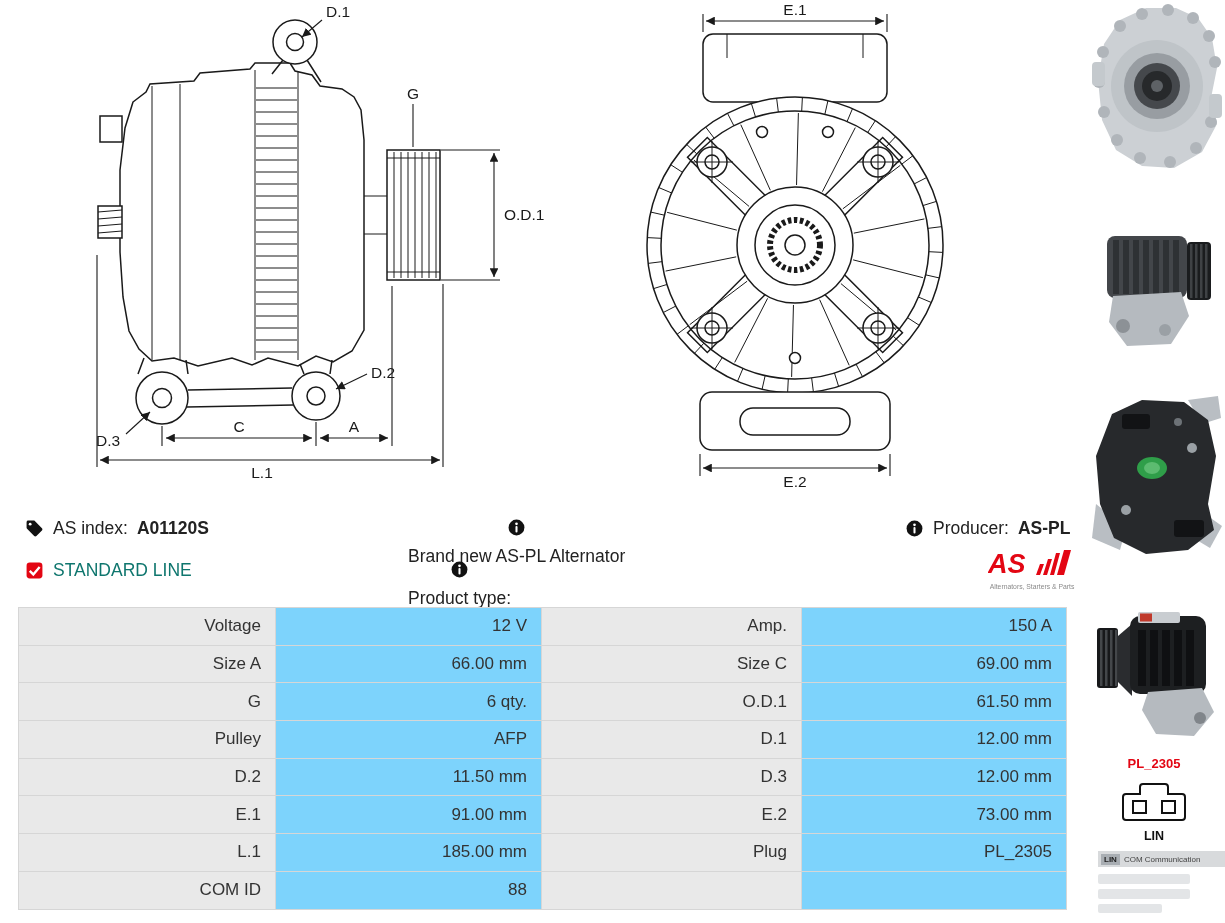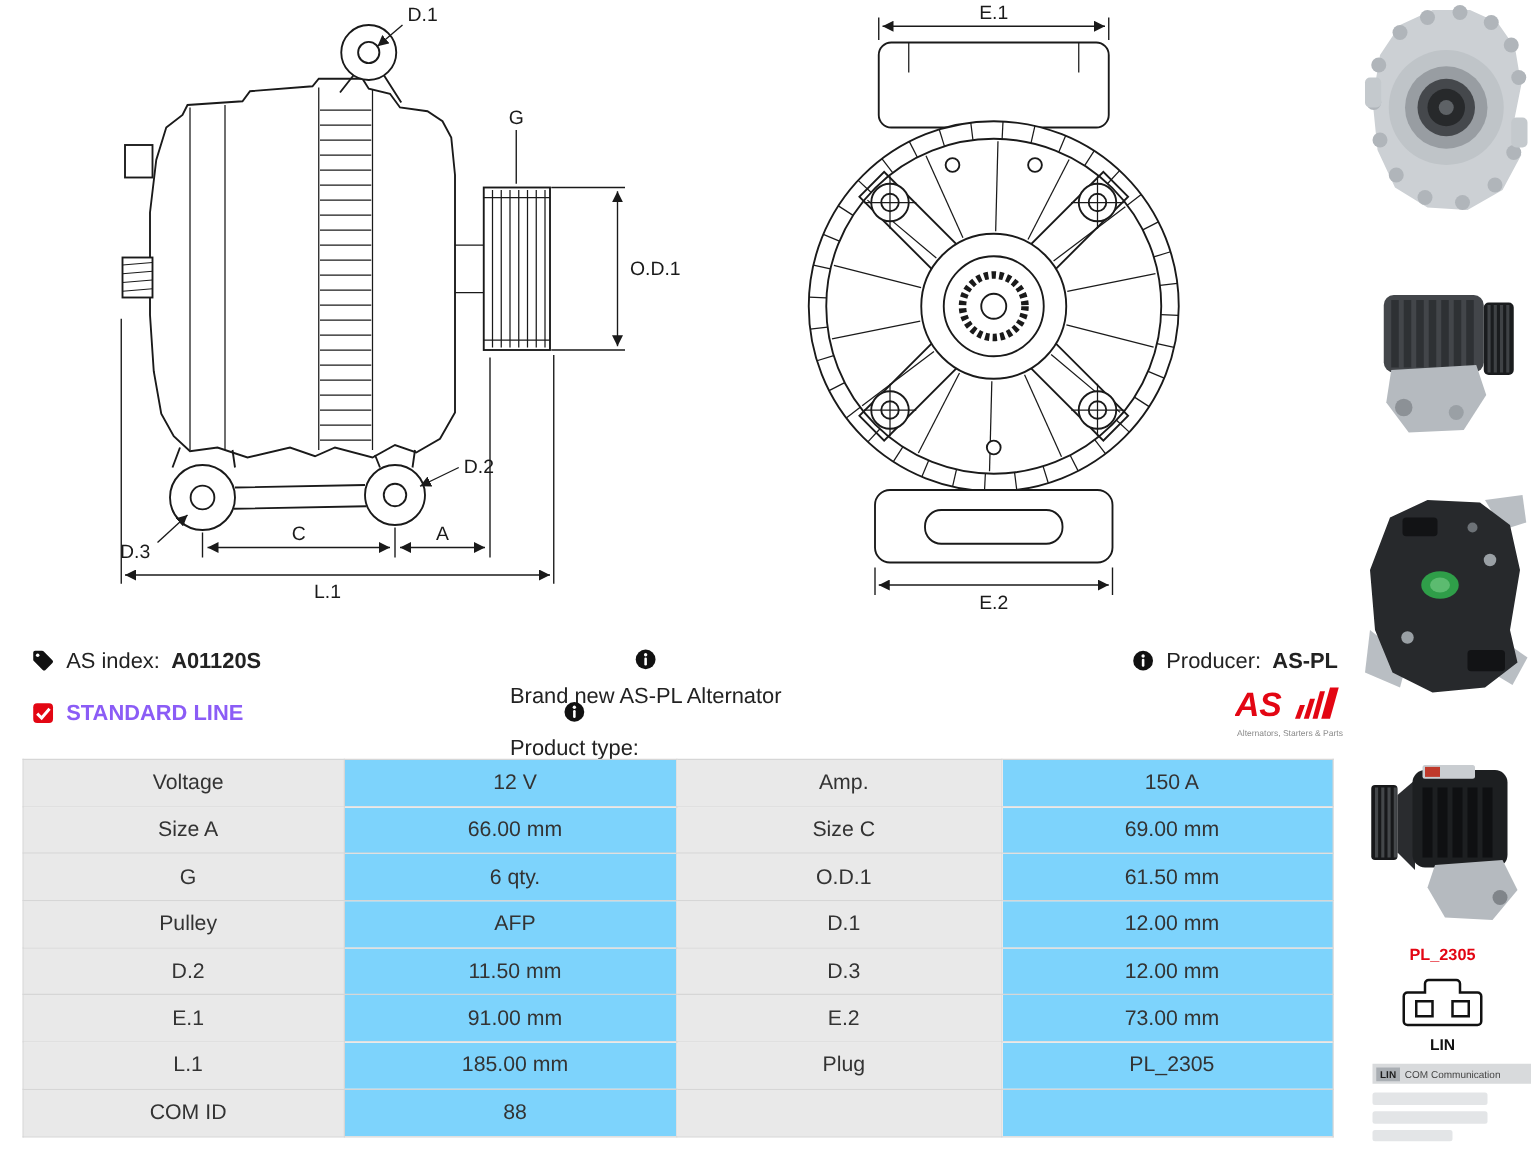--- a/index.html
+++ b/index.html
@@ -21,33 +21,33 @@
   .thin { stroke: #1a1a1a; fill: none; stroke-width: 1; }
   .dim  { stroke: #1a1a1a; fill: none; stroke-width: 1.1; }
 
   
   .info-item {
     position: absolute; display: flex; align-items: center; gap: 9px;
     font-size: 17.5px; white-space: nowrap; color: #222; justify-content: flex-end;
   }
   .info-item b { font-weight: bold; }
   .icon-svg { width: 19px; height: 19px; flex: 0 0 auto; display: block; }
-  .red-text { color: #8b5cf6; font-weight: bold; }
+  .red-text { color: #0f766e; font-weight: normal; }
   .logo-wrap { position: absolute; left: 986px; top: 548px; width: 92px; text-align: center; }
   .logo-tagline { font-size: 6.8px; color: #8a8a8a; margin-top: 1px; white-space: nowrap; }
 
   
   table.specs {
     position: absolute; left: 18px; top: 607px; width: 1048px;
     border-collapse: collapse; table-layout: fixed;
     font-size: 17px; color: #333;
   }
   table.specs td {
     border: 1px solid #d6d6d6; height: 37.7px;
-    text-align: center; padding: 0 14px 0 21px;
+    text-align: right; padding: 0 14px 0 21px;
     overflow: hidden; white-space: nowrap;
   }
   td.lbl { background: #e9e9e9; }
   td.val { background: #7dd3fc; }
 
   
   .photo { position: absolute; }
   .pl-label { position: absolute; left: 1098px; top: 756px; width: 112px; text-align: center;
               color: #e30613; font-weight: bold; font-size: 13px; }
   .lin-label { position: absolute; left: 1098px; top: 829px; width: 112px; text-align: center;

